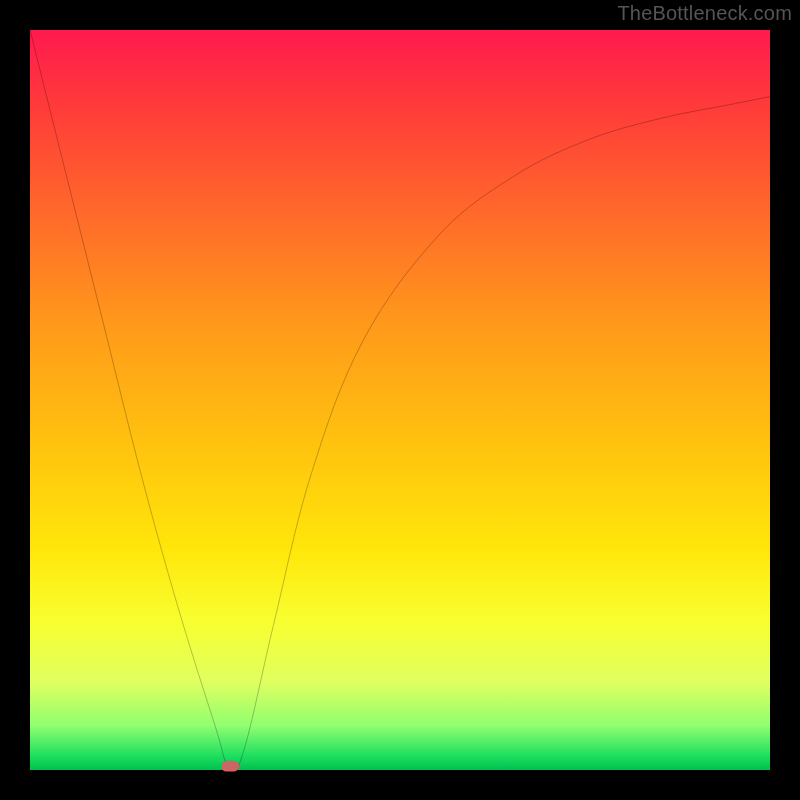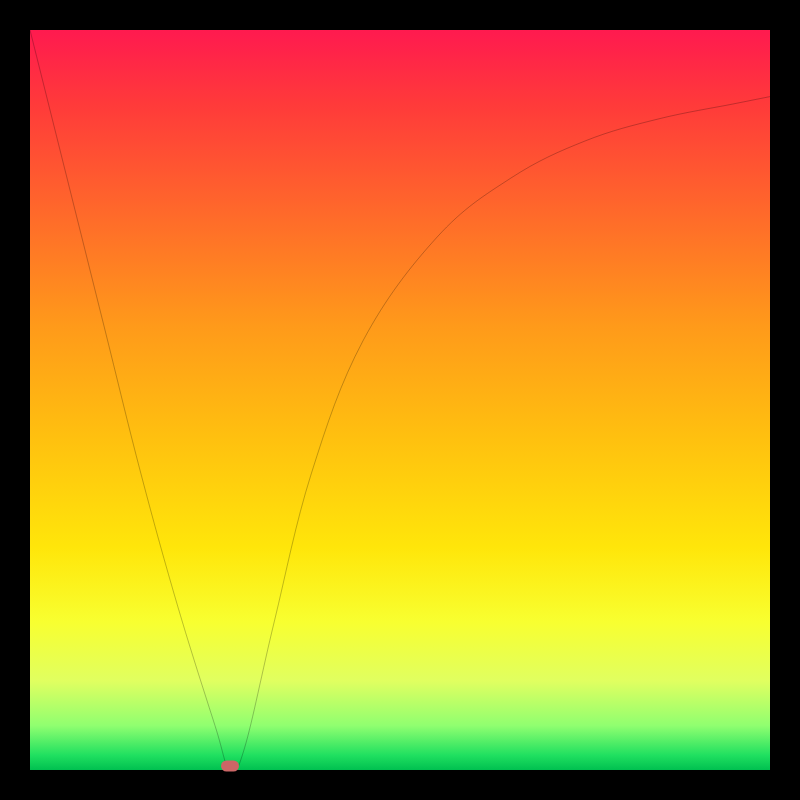--- a/index.html
+++ b/index.html
@@ -71,13 +71,14 @@
 
   <div class="plot-area">
 
     <svg class="curve" viewBox="0 0 100 100" preserveAspectRatio="none">
       <path id="curve-path" d="M 0 0 C 0.8999999999999999 3.5999999999999996, 3.2 12.8, 5 20 C 6.8 27.2, 8.2 32.8, 10 40 C 11.8 47.2, 13.2 53.16, 15 60 C 16.8 66.84, 18.2 71.88, 20 78 C 21.8 84.12, 23.74 90.04, 25 94 C 26.26 97.96, 26.28 99.46, 27 100 C 27.72 100.54, 27.92 100.6, 29 97 C 30.08 93.4, 31.38 86.66, 33 80 C 34.62 73.34, 35.84 66.84, 38 60 C 40.16 53.16, 41.94 47.76, 45 42 C 48.06 36.24, 51.4 31.96, 55 28 C 58.6 24.04, 61.4 22.34, 65 20 C 68.6 17.66, 71.4 16.44, 75 15 C 78.6 13.56, 81.4 12.9, 85 12 C 88.6 11.1, 92.3 10.54, 95 10 C 97.7 9.46, 99.1 9.18, 100 9" stroke="#000" stroke-width="0.25" fill="none" vector-effect="non-scaling-stroke" stroke-linecap="round"></path>
     </svg>
 
     <div class="marker" id="min-marker" style="left: 199.8px; top: 736px; background: rgb(204, 102, 102);"></div>
   </div>
 
+  <div class="watermark">TheBottleneck.com</div>
 </div>
 
 </body></html>

